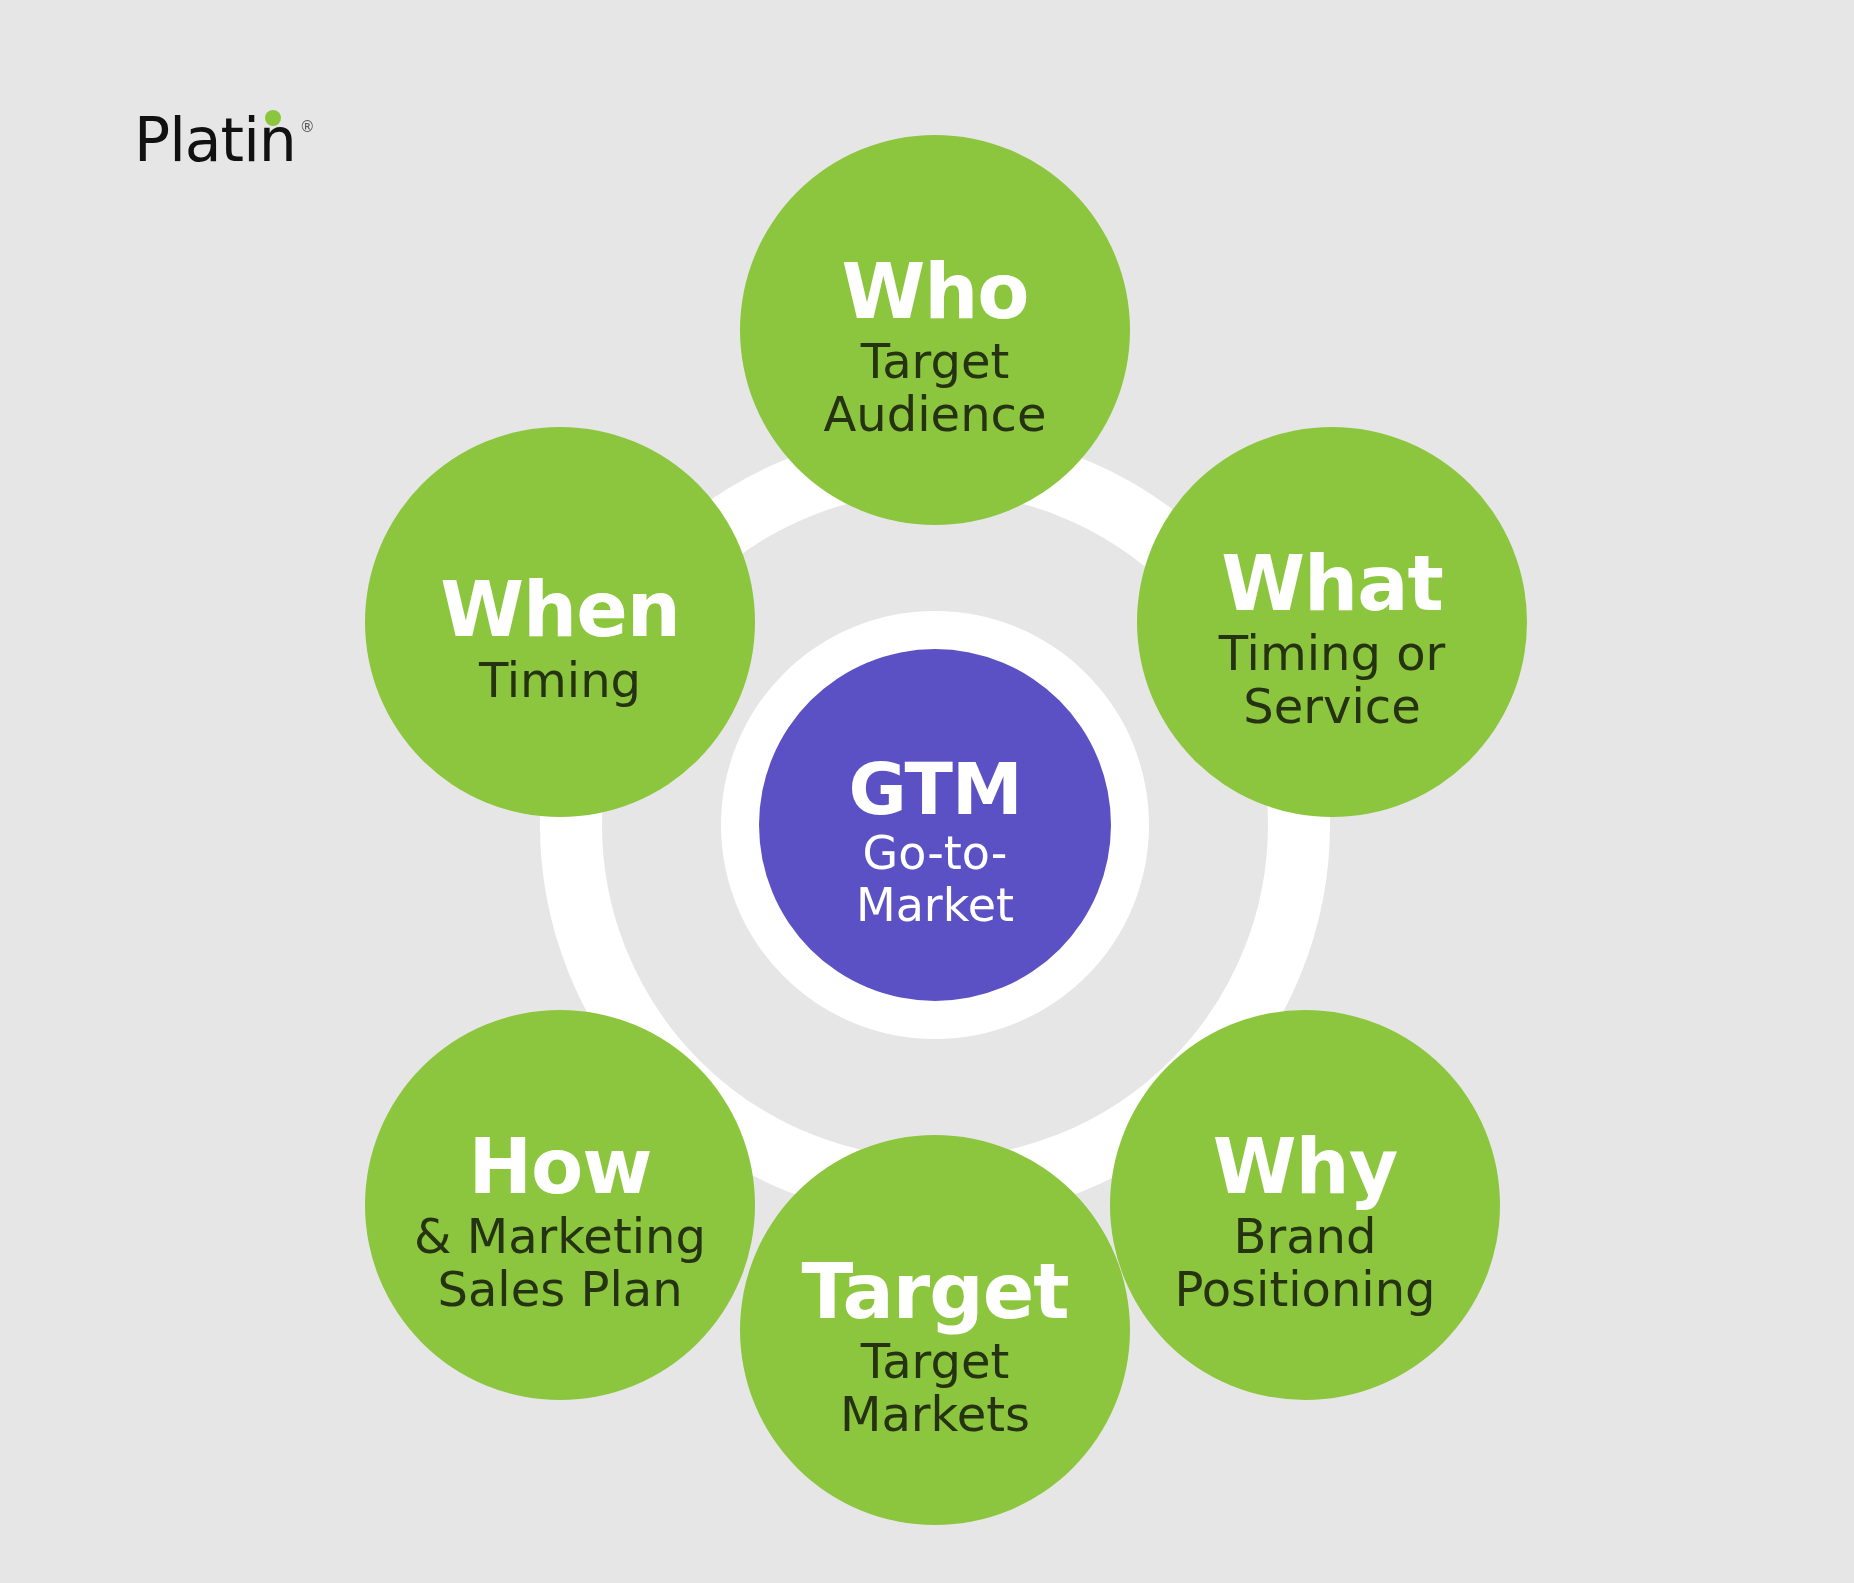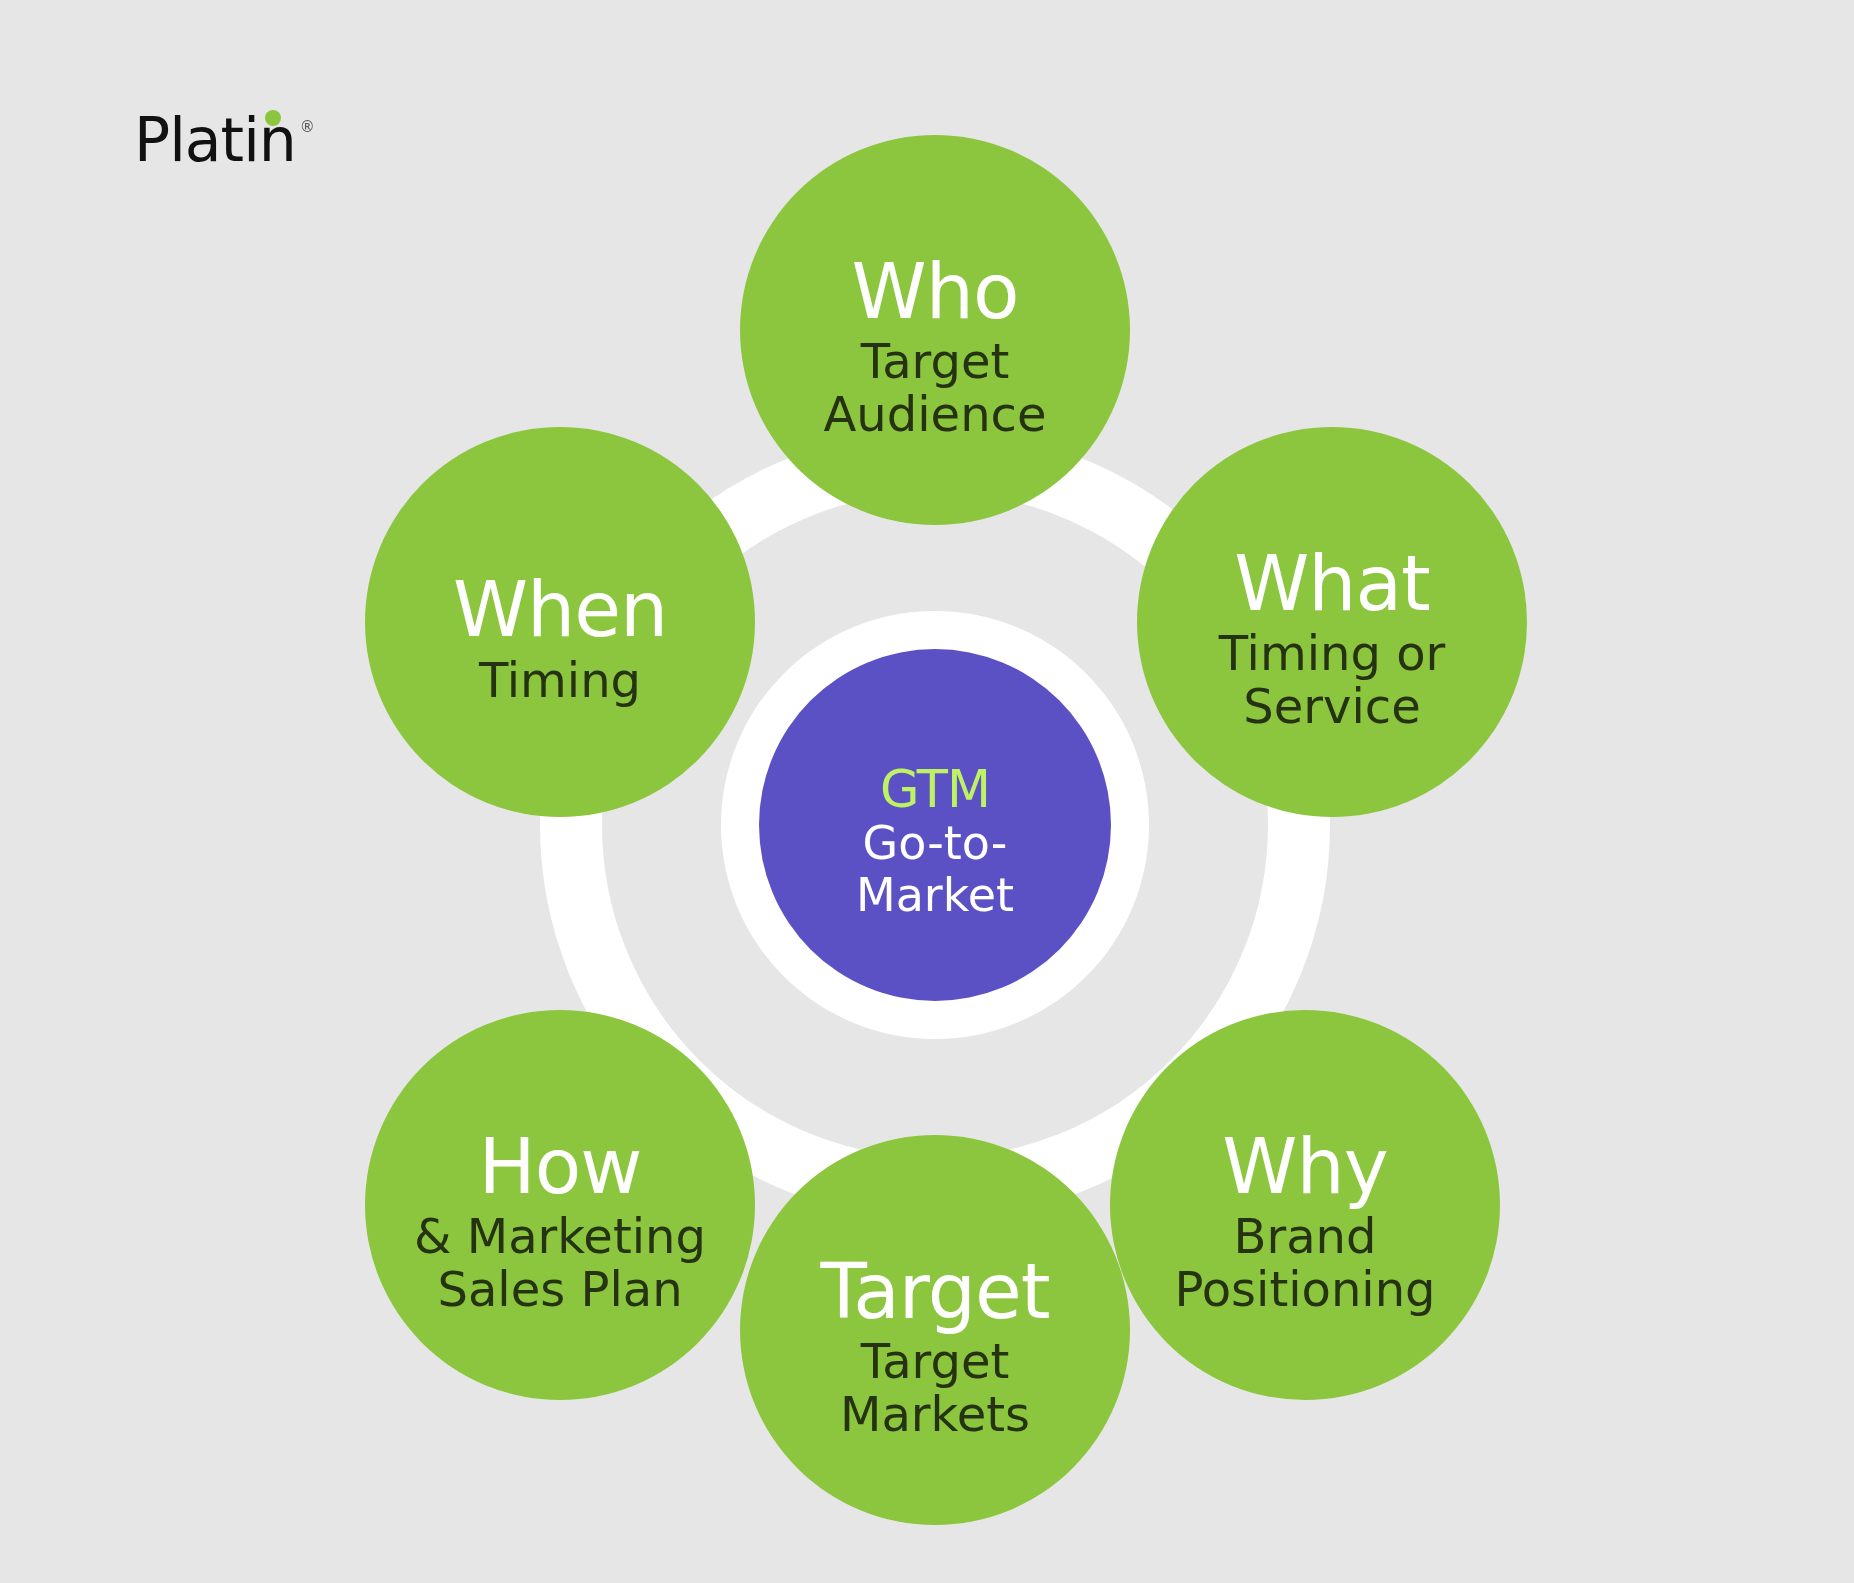--- a/index.html
+++ b/index.html
@@ -86,21 +86,21 @@
     text-align: center;
     z-index: 3;
   }
   .node-green {
     width: 390px;
     height: 390px;
     background: #8cc63e;
   }
   .node-title {
     color: #ffffff;
-    font-weight: normal;
+    font-weight: bold;
     font-size: 76px;
     line-height: 0.98;
     letter-spacing: -1px;
     margin-bottom: 6px;
     margin-top: 36px;
   }
   .node-sub {
     color: #263312;
     font-size: 48px;
     font-weight: normal;
@@ -134,22 +134,22 @@
   }
   #node-center {
     width: 352px;
     height: 352px;
     background: #5b51c4;
     position: relative;
     left: 0;
     top: 0;
   }
   #node-center .node-title {
-    color: #bef264;
-    font-size: 51px;
+    color: #ffffff;
+    font-size: 71px;
     margin-bottom: 4px;
   }
   #node-center .node-sub {
     color: #ffffff;
     font-size: 46px;
     line-height: 1.12;
   }
 </style>
 </head>
 <body>

